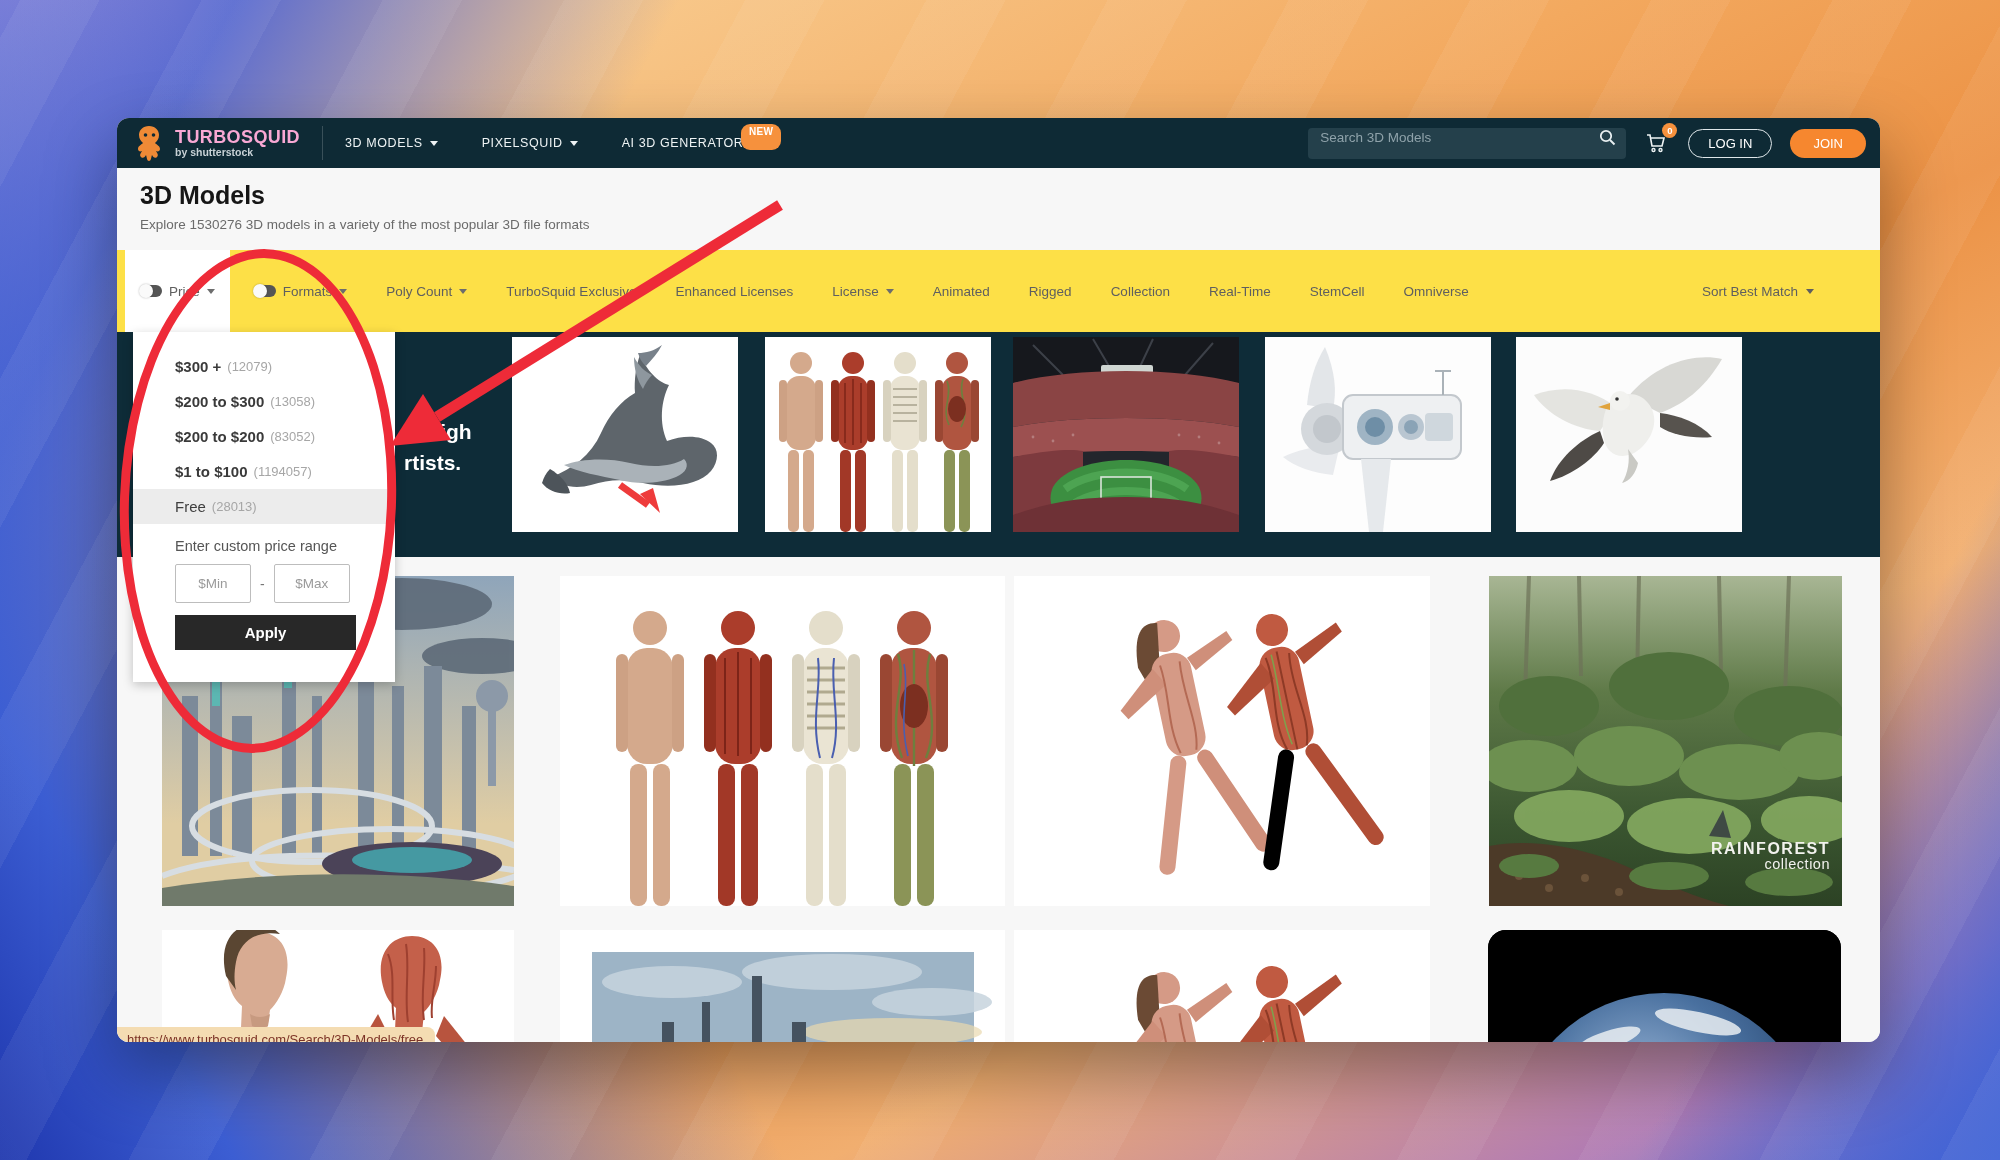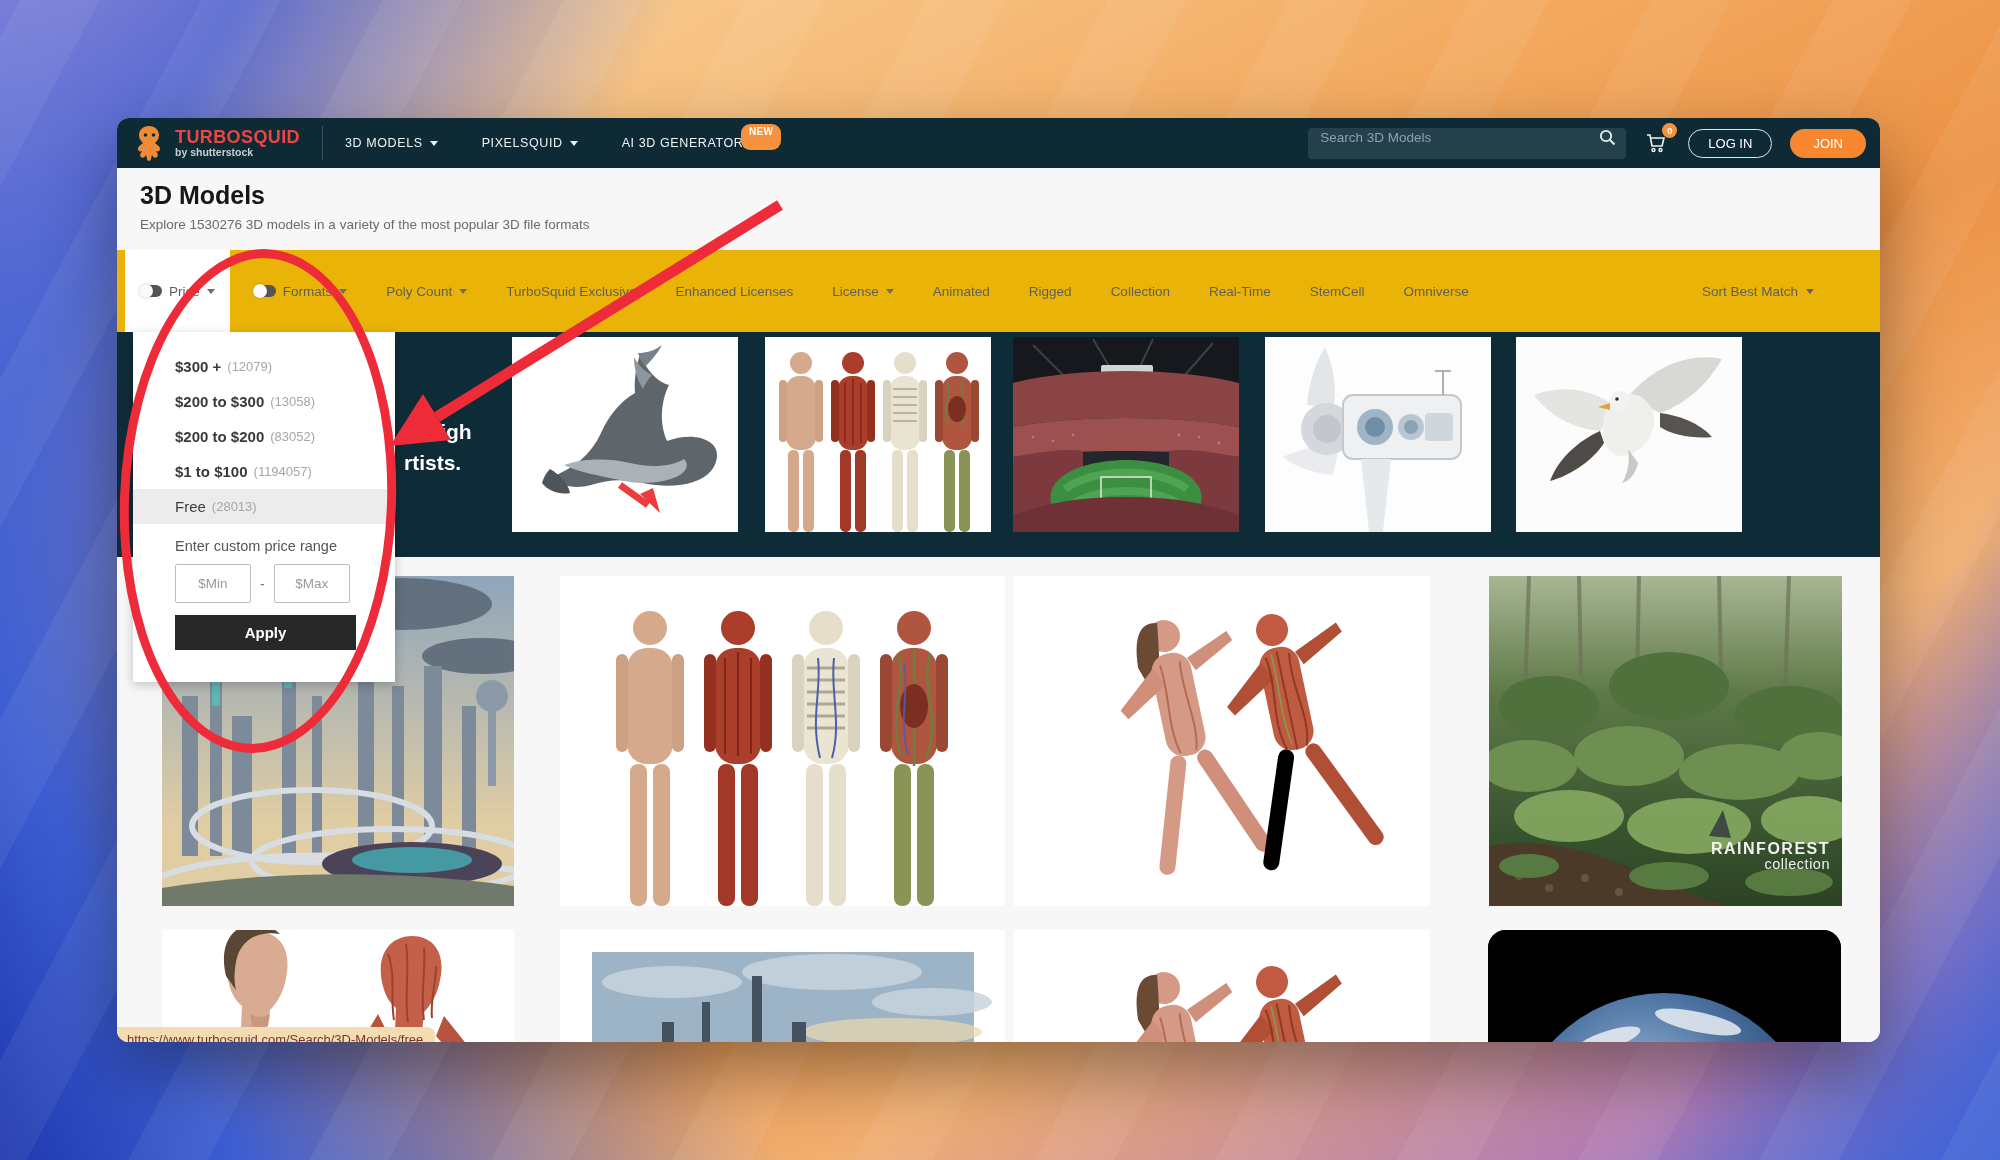--- a/index.html
+++ b/index.html
@@ -25,21 +25,21 @@
     background:#f7f7f7; border-radius:12px; overflow:hidden;
     box-shadow:0 30px 70px rgba(0,0,0,.38);
   }
 
   
   .navbar{
     position:absolute; left:0; top:0; right:0; height:50px;
     background:#0e2a35; display:flex; align-items:center; padding:0 14px 0 16px;
   }
   .brand{ display:flex; align-items:center; gap:9px; }
-  .brand-text .brand-name{ color:#ef4444; font-size:18px; font-weight:bold; letter-spacing:.4px; line-height:18px; }
+  .brand-text .brand-name{ color:#f9a8d4; font-size:18px; font-weight:bold; letter-spacing:.4px; line-height:18px; }
   .brand-text .brand-by{ color:#c8d2d6; font-size:10.5px; font-weight:bold; line-height:12px; }
   .nav-divider{ width:1px; height:34px; background:rgba(255,255,255,.18); margin:0 22px; }
   .nav-menu{ display:flex; align-items:center; gap:44px; }
   .nav-item{ color:#eef3f4; font-size:12.5px; letter-spacing:.6px; display:flex; align-items:center; gap:7px; cursor:pointer; position:relative; }
   .caret{ width:0; height:0; border-left:4.5px solid transparent; border-right:4.5px solid transparent; border-top:5px solid currentColor; display:inline-block; }
   .badge-new{ position:absolute; right:-38px; top:-12px; background:#f6913d; color:#fff; font-size:10px; font-weight:bold; padding:2px 8px 13px; border-radius:9px; letter-spacing:.4px;}
   .nav-right{ margin-left:auto; display:flex; align-items:center; gap:18px; }
   .search-box{ width:318px; height:31px; background:#24404b; border-radius:4px; display:flex; align-items:center; padding:0 10px 12px 12px; }
   .search-box input{ flex:1; background:transparent; border:0; outline:0; color:#dfe7ea; font-size:13.5px; font-family:"Liberation Sans",sans-serif;}
   .search-box input::placeholder{ color:#8fa2aa; }
@@ -48,21 +48,21 @@
   .btn-login{ border:1.5px solid #dfe7ea; border-radius:17px; color:#fff; font-size:13px; padding:6px 19px; background:transparent; cursor:pointer; font-family:"Liberation Sans",sans-serif;}
   .btn-join{ border:0; border-radius:17px; color:#fff; font-size:13px; padding:7px 23px; background:#f6872f; cursor:pointer; font-family:"Liberation Sans",sans-serif;}
 
   
   .page-header{ position:absolute; left:0; top:50px; right:0; height:82px; background:#f7f7f7; padding:13px 0 0 23px; }
   .page-title{ font-size:25px; font-weight:bold; color:#161616; }
   .page-subtitle{ font-size:13.5px; color:#6b6b6b; margin-top:7px; }
 
   
   .filter-bar{
-    position:absolute; left:0; top:132px; right:0; height:82px; background:#eab308;
+    position:absolute; left:0; top:132px; right:0; height:82px; background:#fde047;
     display:flex; align-items:center; padding-left:8px;
   }
   .filter-item{ color:#5f5f5f; font-size:13.5px; display:flex; align-items:center; gap:7px; cursor:pointer; white-space:nowrap; margin-right:39px;}
   .filter-item .caret{ border-top-color:#6d6d6d; }
   .filter-chip-active{ background:#fff; align-self:stretch; display:flex; align-items:center; padding:0 15px; margin-right:24px;}
   .filter-chip-active .filter-item{ margin-right:0; }
   .toggle-icon{ width:22px; height:12px; border-radius:7px; background:#555; position:relative; display:inline-block; }
   .toggle-icon::before{ content:""; position:absolute; left:-1px; top:-1px; width:14px; height:14px; border-radius:50%; background:#fafafa; box-shadow:0 0 2px rgba(0,0,0,.3);}
   .sort-control{ position:absolute; right:66px; top:0; height:100%; display:flex; align-items:center; color:#5f5f5f; font-size:13.5px; gap:8px; cursor:pointer;}
 

